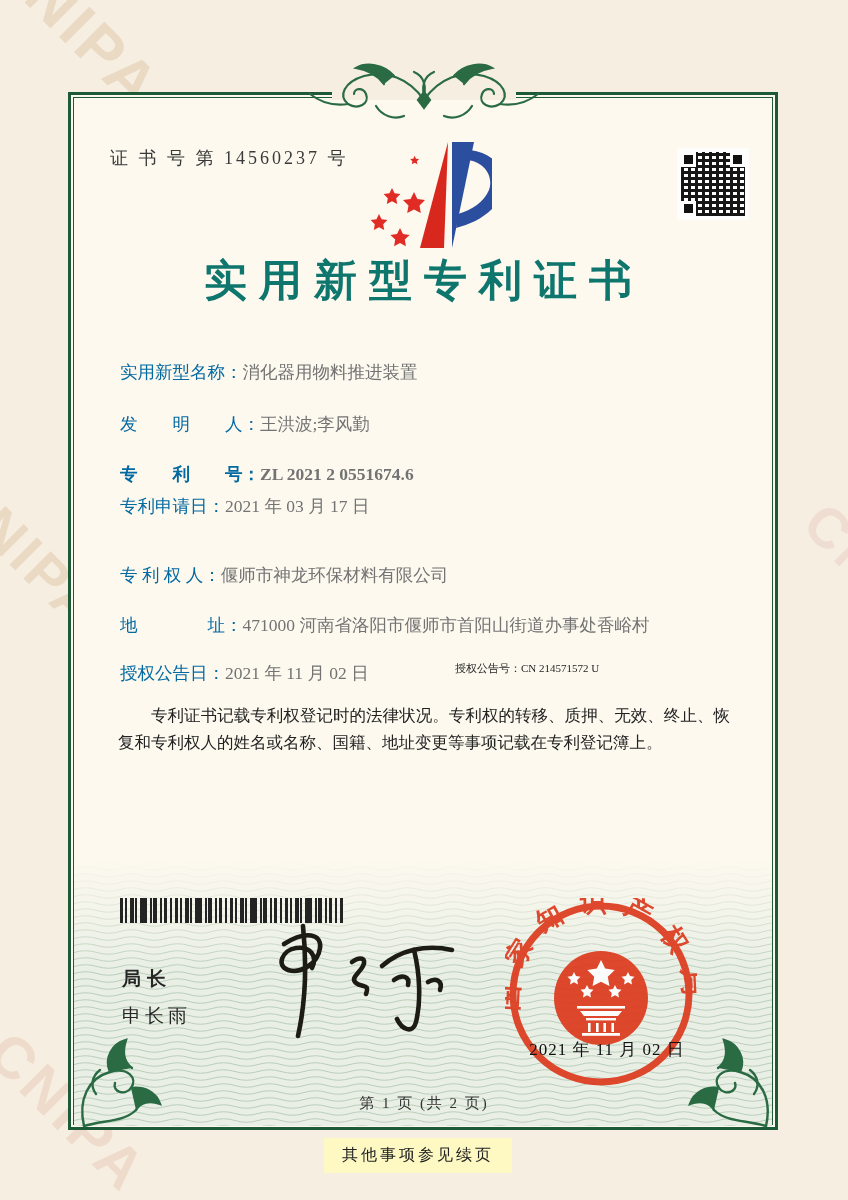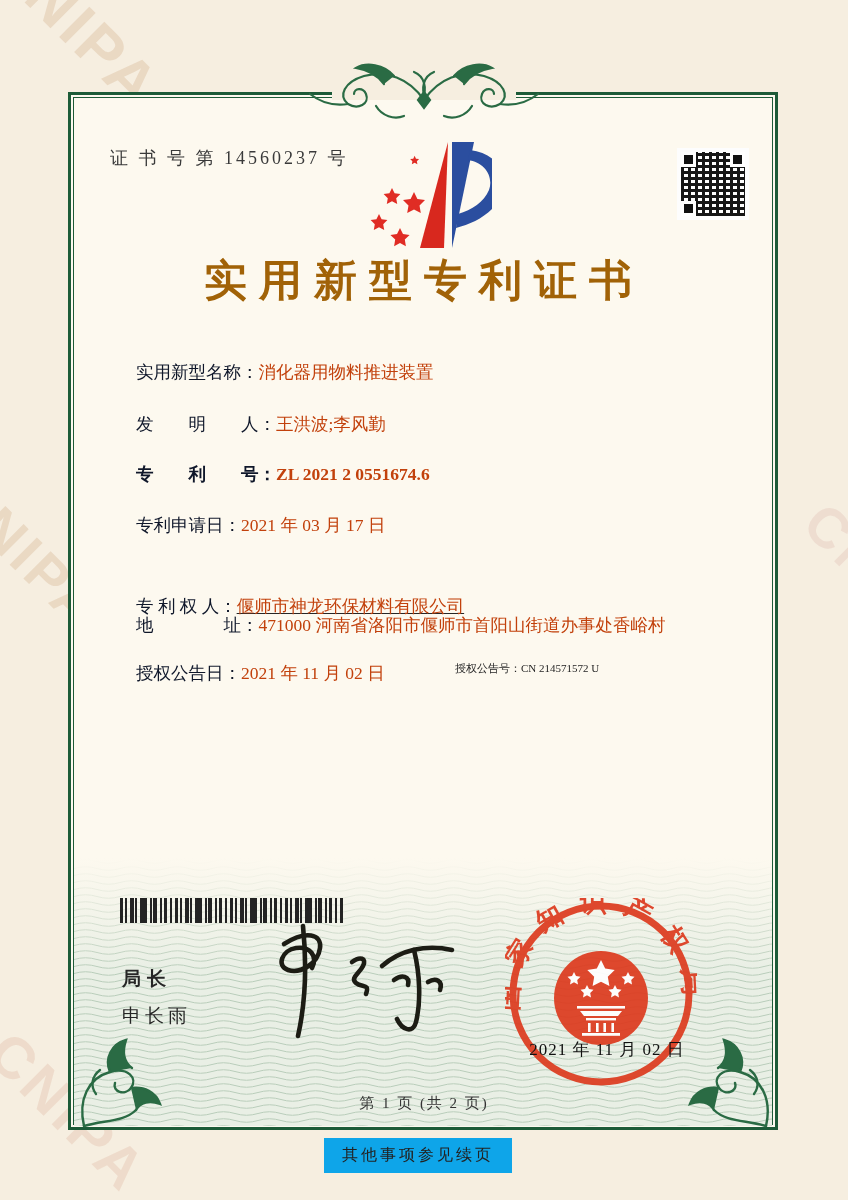--- a/index.html
+++ b/index.html
@@ -52,29 +52,29 @@
   }
   .qr .finder {
     position:absolute; width:15px; height:15px; background:#111;
     box-shadow:inset 0 0 0 3px #fff, inset 0 0 0 6px #111;
   }
   .qr .f1{ left:0; top:0; } .qr .f2{ right:0; top:0; } .qr .f3{ left:0; bottom:0; }
 
   .title {
     position:absolute; left:0; top:252px; width:848px;
     text-align:center; font-size:43px; font-weight:700;
-    letter-spacing:12px; color:#a16207;font-family:Liberation Serif, serif;
+    letter-spacing:12px; color:#0f766e;font-family:Liberation Serif, serif;
   }
 
   
   .field { position:absolute; left:120px; font-size:17.5px; white-space:nowrap; }
-  .field .lab { display:inline-block; color:#0f172a;margin-left:16px; }
-  .field .val { color:#c2410c; }
+  .field .lab { display:inline-block; color:#0369a1; }
+  .field .val { color:#737373; }
   .f-row0{ top:360px; } .f-row1{ top:412px; } .f-row2{ top:462px;font-weight:bold; }
-  .f-row3{ top:513px; } .f-row4{ top:594px;text-decoration:underline; } .f-row5{ top:613px; }
+  .f-row3{ top:494px; } .f-row4{ top:563px; } .f-row5{ top:613px; }
   .f-row6{ top:661px; }
   .grant-no { position:absolute; left:455px; top:661px; font-size:11px; white-space:nowrap; }
 
   
   .paras {
     position:absolute; left:118px; top:702px; width:612px;
     font-size:16.5px; line-height:27px; text-align:justify; color:#222;
   }
   .paras p { text-indent:2em; }
 
@@ -107,21 +107,21 @@
     position:absolute; left:512px; top:1038px; width:190px; text-align:center;
     font-size:17px; letter-spacing:1px; color:#111; white-space:nowrap;
   }
 
   .page-footer {
     position:absolute; left:0; top:1094px; width:848px; text-align:center;
     font-size:15px; letter-spacing:2px; color:#333;
   }
   .cont-note {
     position:absolute; left:324px; top:1138px;
-    background:#0ea5e9; padding:7px 18px;
+    background:#fef9c3; padding:7px 18px;
     font-size:16px; letter-spacing:3px; color:#222;
   }
 
   .flourish { position:absolute; pointer-events:none; }
 </style>
 </head>
 <body>
 
 <div class="wm" style="left:-28px; top:-12px; font-size:62px;">CNIPA</div>
 <div class="wm" style="left:470px; top:150px; font-size:56px; color:rgba(222,196,168,0.28);">CNIPA</div>
@@ -228,20 +228,21 @@
   <span class="lab">地　　　　址：</span><span class="val">471000 河南省洛阳市偃师市首阳山街道办事处香峪村</span>
 </div>
 <div class="field f-row6">
   <span class="lab">授权公告日：</span><span class="val">2021 年 11 月 02 日</span>
 </div>
 <div class="grant-no">
   <span class="lab">授权公告号：</span><span class="val">CN 214571572 U</span>
 </div>
 
 <div class="paras">
+  <p>专利证书记载专利权登记时的法律状况。专利权的转移、质押、无效、终止、恢复和专利权人的姓名或名称、国籍、地址变更等事项记载在专利登记簿上。</p>
 </div>
 
 <div class="barcode"></div>
 
 <div class="signer-title">局长</div>
 <div class="signer-name">申长雨</div>
 
 <svg class="signature" width="215" height="120" viewBox="0 0 215 120">
   <g fill="none" stroke="#1c1c14" stroke-width="4.6" stroke-linecap="round" stroke-linejoin="round">
     <path d="M36,22 C58,8 74,12 72,26 C70,42 52,52 40,48 C28,44 34,28 48,26 C62,24 70,34 64,46"></path>

